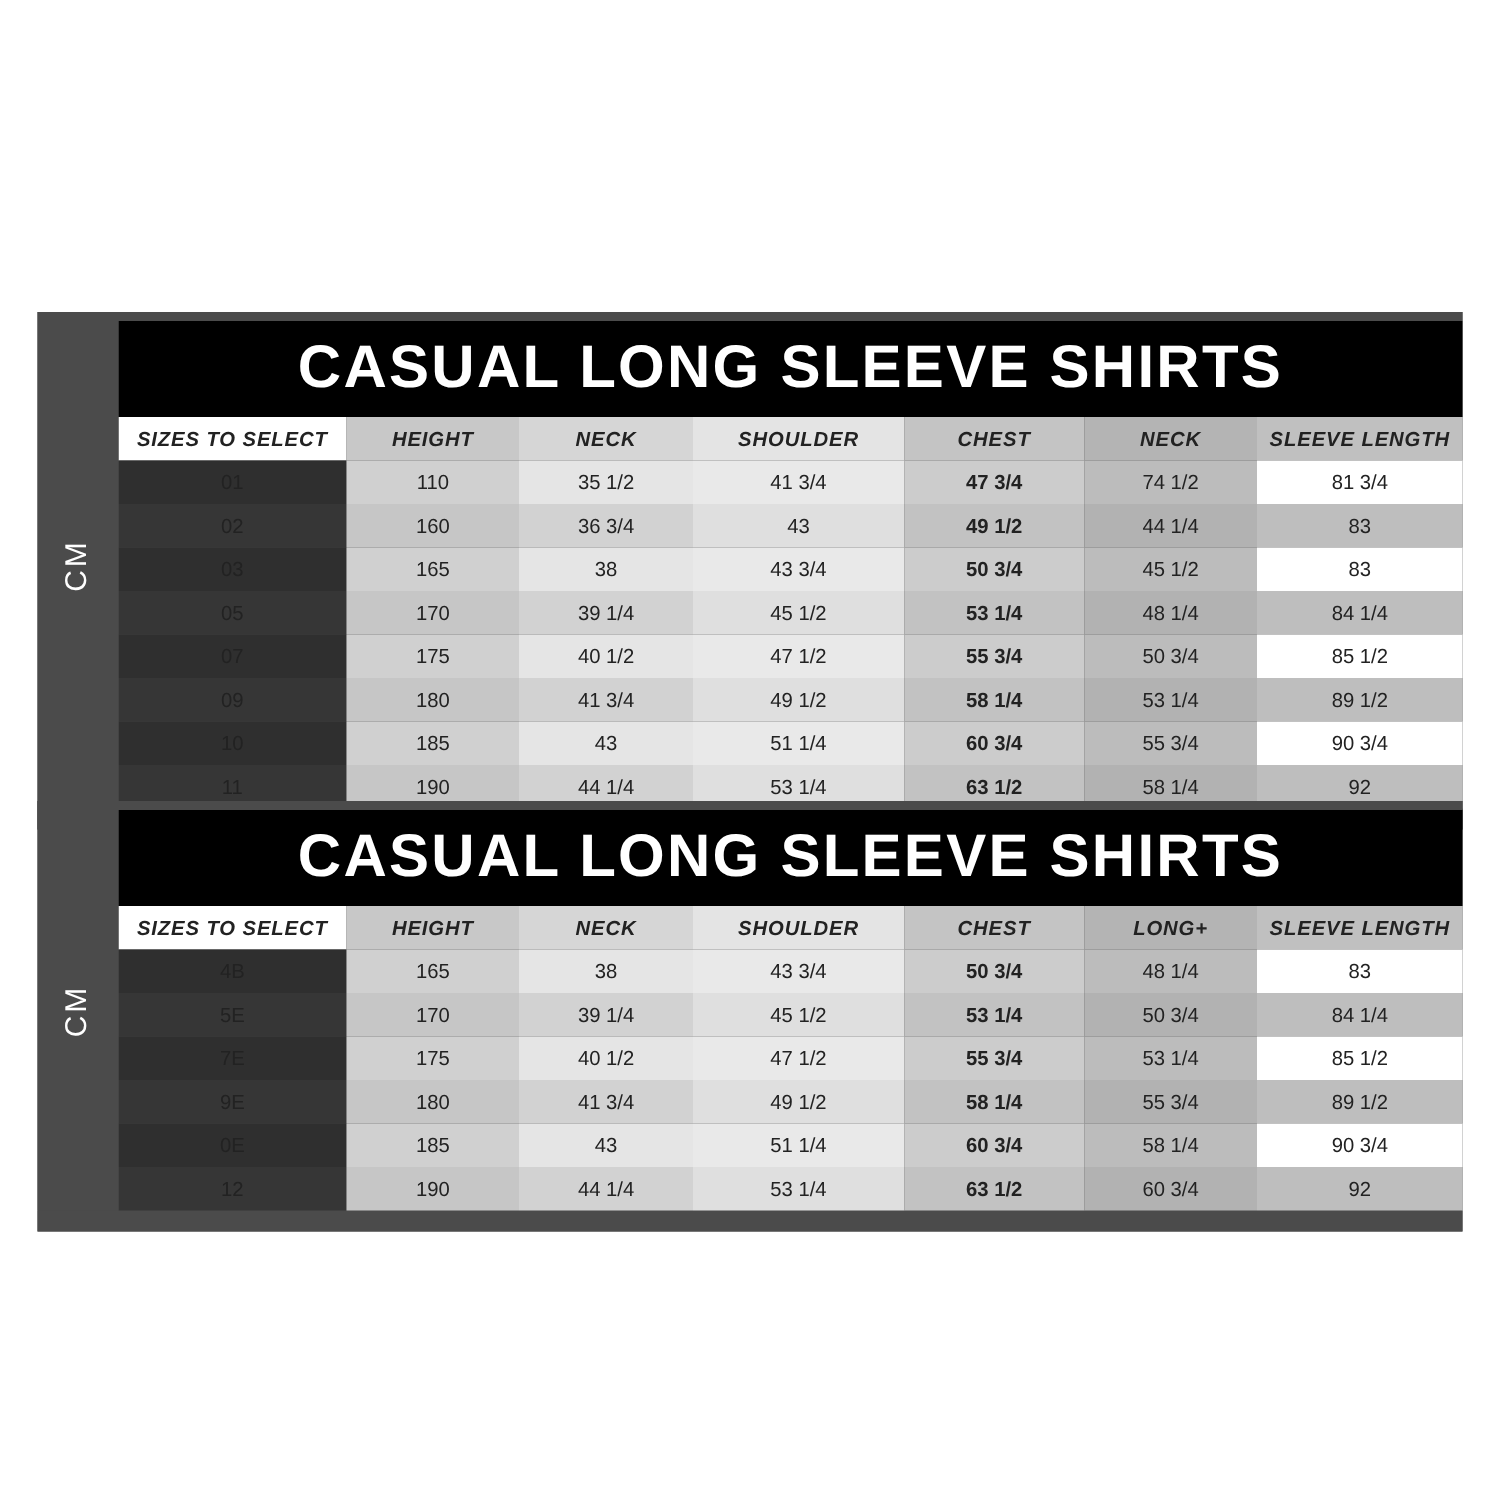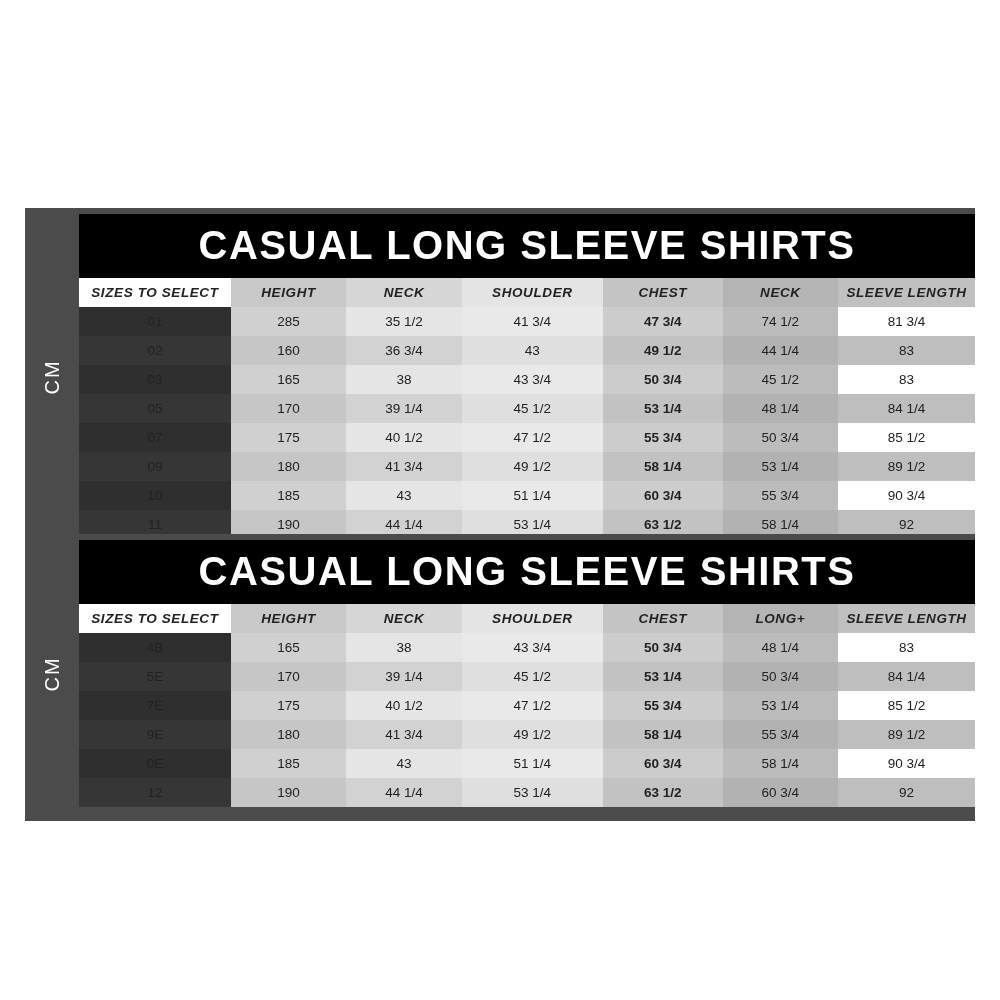--- a/index.html
+++ b/index.html
@@ -151,21 +151,21 @@
               <th class="h-neck">NECK</th>
               <th class="h-shoulder">SHOULDER</th>
               <th class="h-chest">CHEST</th>
               <th class="h-waist">NECK</th>
               <th class="h-sleeve">SLEEVE LENGTH</th>
             </tr>
           </thead>
           <tbody>
             <tr>
               <td class="c-size">01</td>
-              <td class="c-height">285</td>
+              <td class="c-height">110</td>
               <td class="c-neck">35 1/2</td>
               <td class="c-shoulder">41 3/4</td>
               <td class="c-chest">47 3/4</td>
               <td class="c-waist">74 1/2</td>
               <td class="c-sleeve">81 3/4</td>
             </tr>
             <tr class="alt">
               <td class="c-size">02</td>
               <td class="c-height">160</td>
               <td class="c-neck">36 3/4</td>

